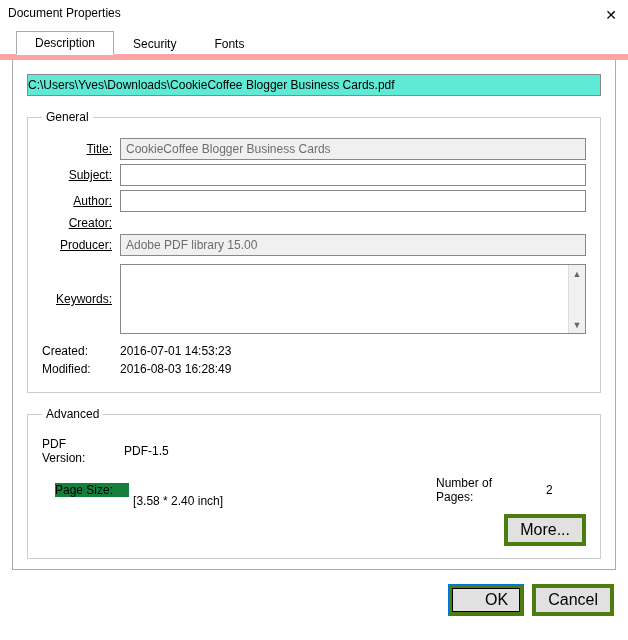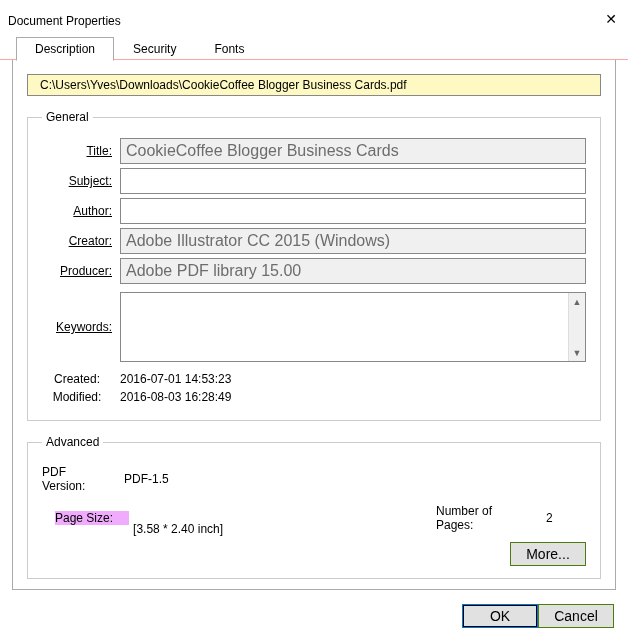--- a/index.html
+++ b/index.html
@@ -8,36 +8,36 @@
     font-family: "Segoe UI", Tahoma, sans-serif;
     font-size: 12px;
     background: #fff;
     color: #000;
     width: 628px;
     height: 640px;
     overflow: hidden;
   }
   .titlebar {
     display: flex;
-    align-items: flex-end;
+    align-items: flex-start;
     justify-content: space-between;
     padding: 6px 8px 0 8px;
     height: 28px;
   }
   .titlebar .close {
     width: 18px; height: 18px;
     display: flex; align-items: center; justify-content: center;
     font-size: 14px;
     cursor: default;
   }
   .tabstrip {
     display: flex;
-    align-items: flex-start;
+    align-items: flex-end;
     padding: 8px 0 0 16px;
-    border-bottom: 1px solid #fca5a5;
+    border-bottom: 6px solid #fca5a5;
     position: relative;
     height: 32px;
   }
   .tab {
     padding: 4px 18px;
     border: 1px solid transparent;
     border-bottom: none;
     position: relative;
     top: 1px;
     cursor: default;
@@ -49,24 +49,24 @@
   }
   .content {
     border: 1px solid #aaa;
     border-top: none;
     margin: 0 12px;
     padding: 14px 14px 10px 14px;
   }
   .path-input {
     width: 100%;
     border: 1px solid #888;
-    padding: 3px 12px;
-    font-family: inherit;
-    font-size: 12px;
-    background: #fef9c3;
+    padding: 3px 0;
+    font-family: inherit;
+    font-size: 12px;
+    background: #5eead4;
   }
   fieldset.group {
     border: 1px solid #ccc;
     margin: 14px 0 0 0;
     padding: 10px 14px 12px 14px;
   }
   fieldset.group > legend {
     padding: 0 4px;
   }
   .row {
@@ -79,21 +79,21 @@
     text-align: right;
     padding-right: 8px;
   }
   .row .lbl.ul { text-decoration: underline; }
   .row .fld {
     flex: 1;
     border: 1px solid #888;
     background: #fff;
     padding: 3px 5px;
     min-height: 22px;
-    font-size: 16px;
+    font-size: 12px;
     font-family: inherit;
   }
   .row .fld[readonly], .row .fld.disabled {
     background: #f0f0f0;
     color: #6d6d6d;
   }
   .kw-wrap { position: relative; flex:1; display:flex; }
   .kw-area {
     flex: 1;
     border: 1px solid #888;
@@ -104,39 +104,40 @@
     font-size: 12px;
     padding: 3px 5px;
   }
   .kw-scroll {
     position:absolute; right:1px; top:1px; bottom:1px; width:17px;
     background:#f0f0f0; border-left:1px solid #ddd;
     display:flex; flex-direction:column; justify-content:space-between;
   }
   .kw-scroll .arr { height:17px; display:flex; align-items:center; justify-content:center; color:#666; font-size:9px;}
   .plain-row { display:flex; align-items:center; margin:4px 0; }
-  .plain-row .lbl { width:78px; text-align:center; padding-right:8px; }
+  .plain-row .lbl { width:78px; text-align:left; padding-right:8px; }
   .plain-row .val { flex:1; }
   .adv-row { display:flex; align-items:center; margin:6px 0; }
   .adv-lbl { padding-right:16px; }
-  .hl { background:#f0abfc; }
+  .hl { background:#15803d; }
   .btn {
     min-width: 76px;
     padding: 3px 12px;
-    border: 1px solid #4d7c0f;
+    border: 4px solid #4d7c0f;
     background: #e1e1e1;
     font-family: inherit;
-    font-size: 14px;
+    font-size: 16px;
     cursor: default;
+    text-align: right;
   }
   .btn.default { outline: 1px solid #0078d7; outline-offset: -1px; box-shadow: inset 0 0 0 1px #0078d7; }
   .btn.focus { box-shadow: inset 0 0 0 1px #000; }
   .more-row { display:flex; justify-content:flex-end; margin-top:6px;}
   .dlg-buttons {
-    display:flex; justify-content:flex-end; 
+    display:flex; justify-content:flex-end; gap:8px;
     padding: 14px 14px 0 0;
   }
   .spacer { flex:1; }
 </style>
 </head>
 <body>
 
 <div class="titlebar">
   <span>Document Properties</span>
   <span class="close">✕</span>
@@ -162,21 +163,20 @@
     <div class="row">
       <span class="lbl ul">Subject:</span>
       <input class="fld" value="" style="">
     </div>
     <div class="row">
       <span class="lbl ul">Author:</span>
       <input class="fld" value="" style="">
     </div>
     <div class="row">
       <span class="lbl ul">Creator:</span>
-      <input class="fld disabled" readonly="" value="Adobe Illustrator CC 2015 (Windows)" style="">
     </div>
     <div class="row">
       <span class="lbl ul">Producer:</span>
       <input class="fld disabled" readonly="" value="Adobe PDF library 15.00" style="">
     </div>
     <div class="row" style="align-items:center; margin-top:8px;">
       <span class="lbl ul">Keywords:</span>
       <div class="kw-wrap">
         <textarea class="kw-area" style=""></textarea>
         <div class="kw-scroll">

